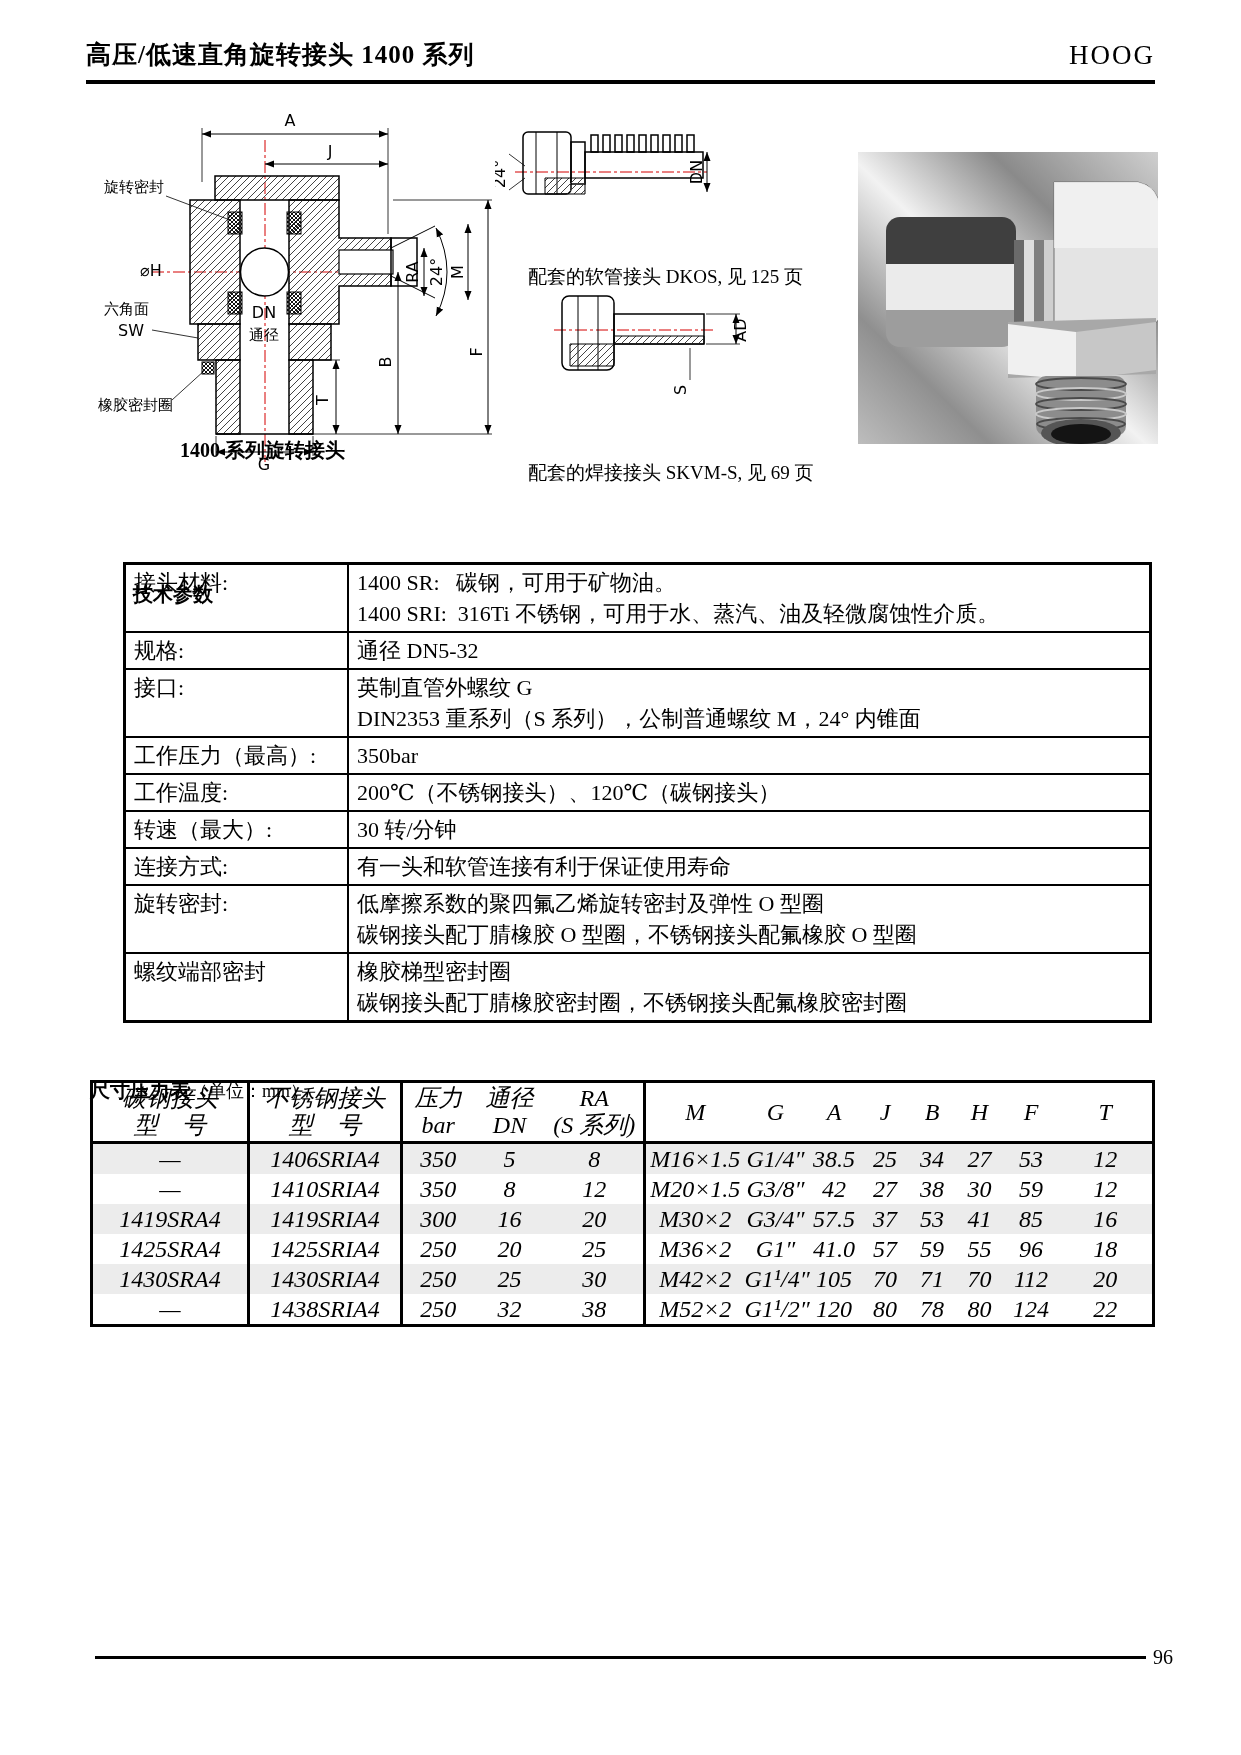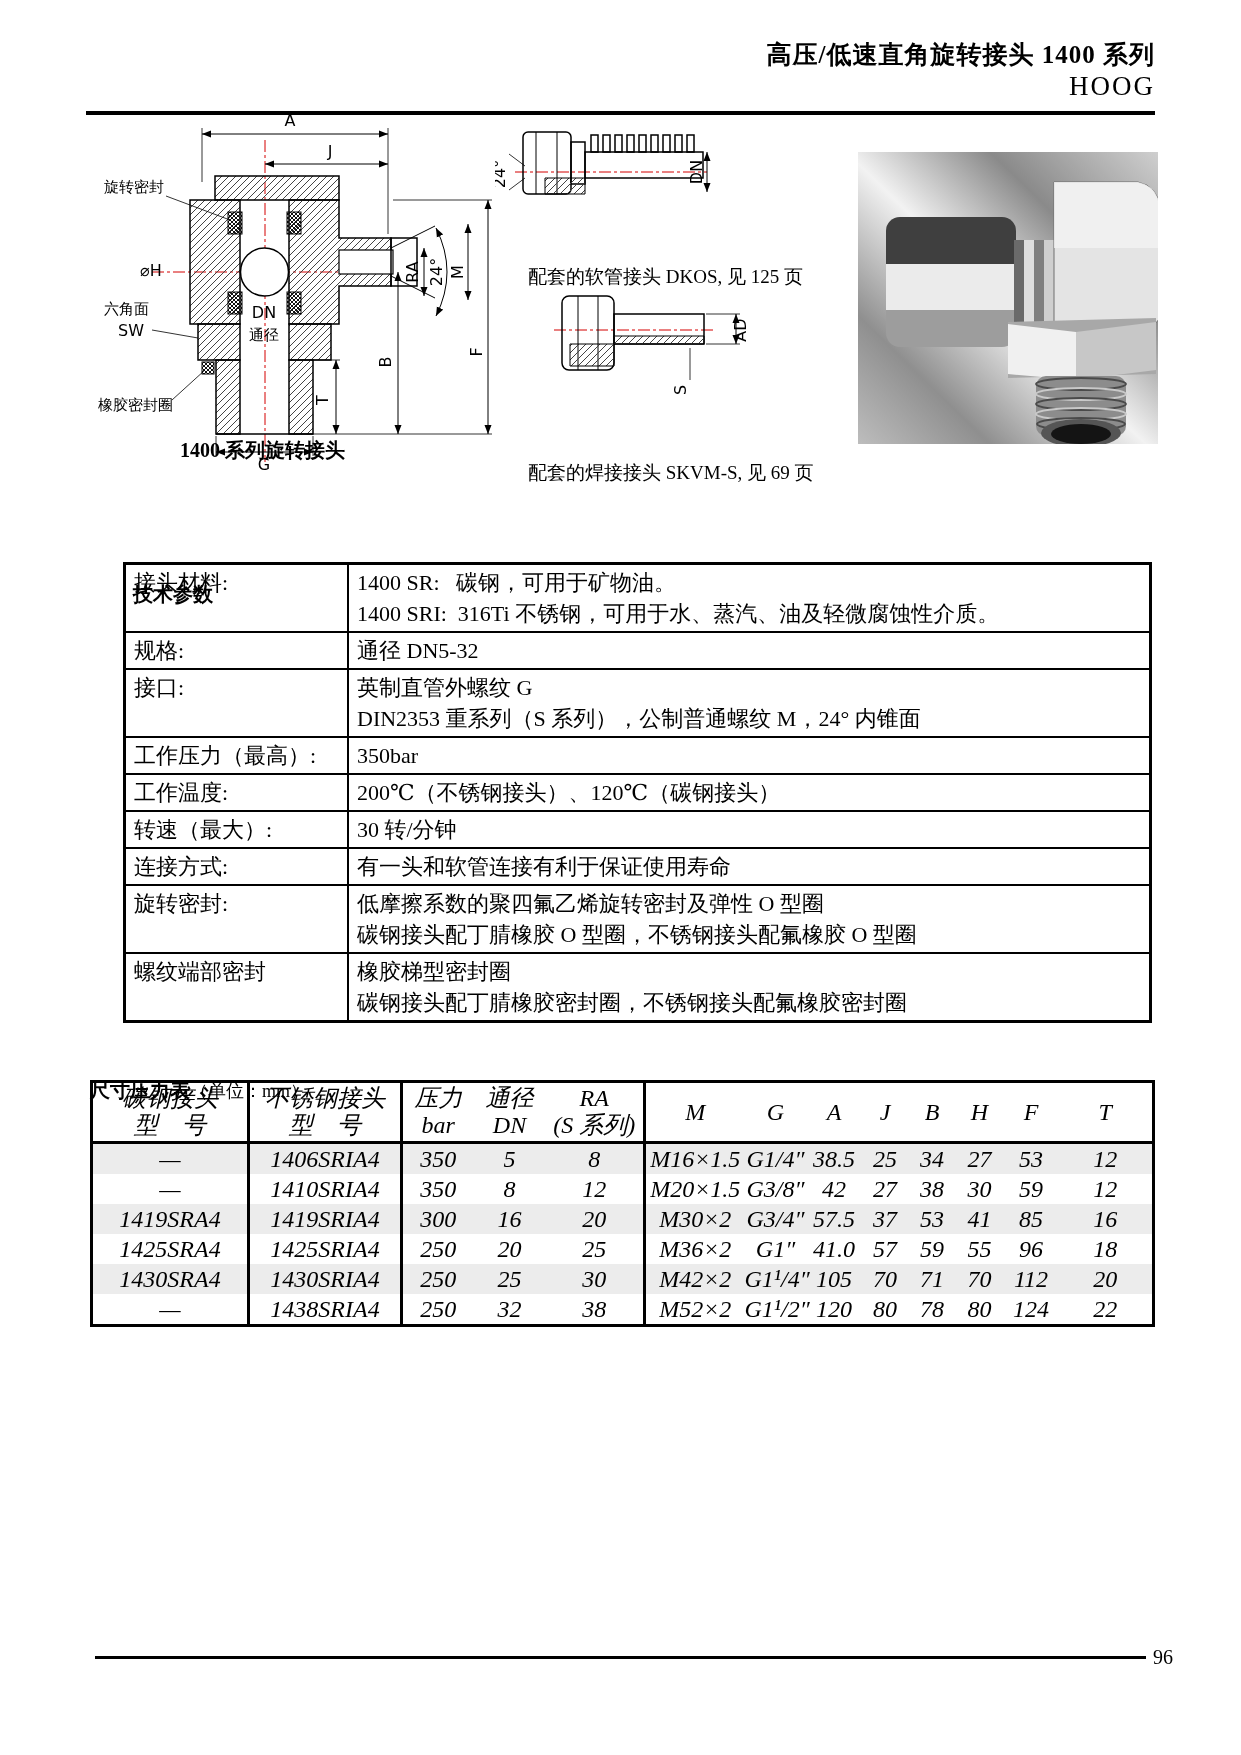--- a/index.html
+++ b/index.html
@@ -2,21 +2,21 @@
 <html><head>
 <meta charset="utf-8">
 <style>
   html,body{margin:0;padding:0;background:#fff;}
   .page{position:relative;width:1241px;height:1755px;background:#fff;color:#000;
         font-family:"Liberation Serif","DejaVu Serif",serif;overflow:hidden;}
 
   
   .hdr{position:absolute;left:86px;top:38px;width:1069px;display:flex;
        justify-content:space-between;align-items:flex-end;
-       border-bottom:4px solid #000;padding-bottom:9px;flex-direction:column;}
+       border-bottom:4px solid #000;padding-bottom:9px;}
   .hdr .title{font-size:25px;font-weight:bold;letter-spacing:1px;}
   .hdr .brand{font-size:27px;font-weight:normal;letter-spacing:2px;}
 
   
   .fig{position:absolute;}
   .caption{position:absolute;font-size:19px;}
   .main-cap{left:180px;top:437px;font-size:20px;font-weight:bold;text-align:center;}
   .dkos-cap{left:528px;top:264px;}
   .skvm-cap{left:528px;top:460px;}
 

